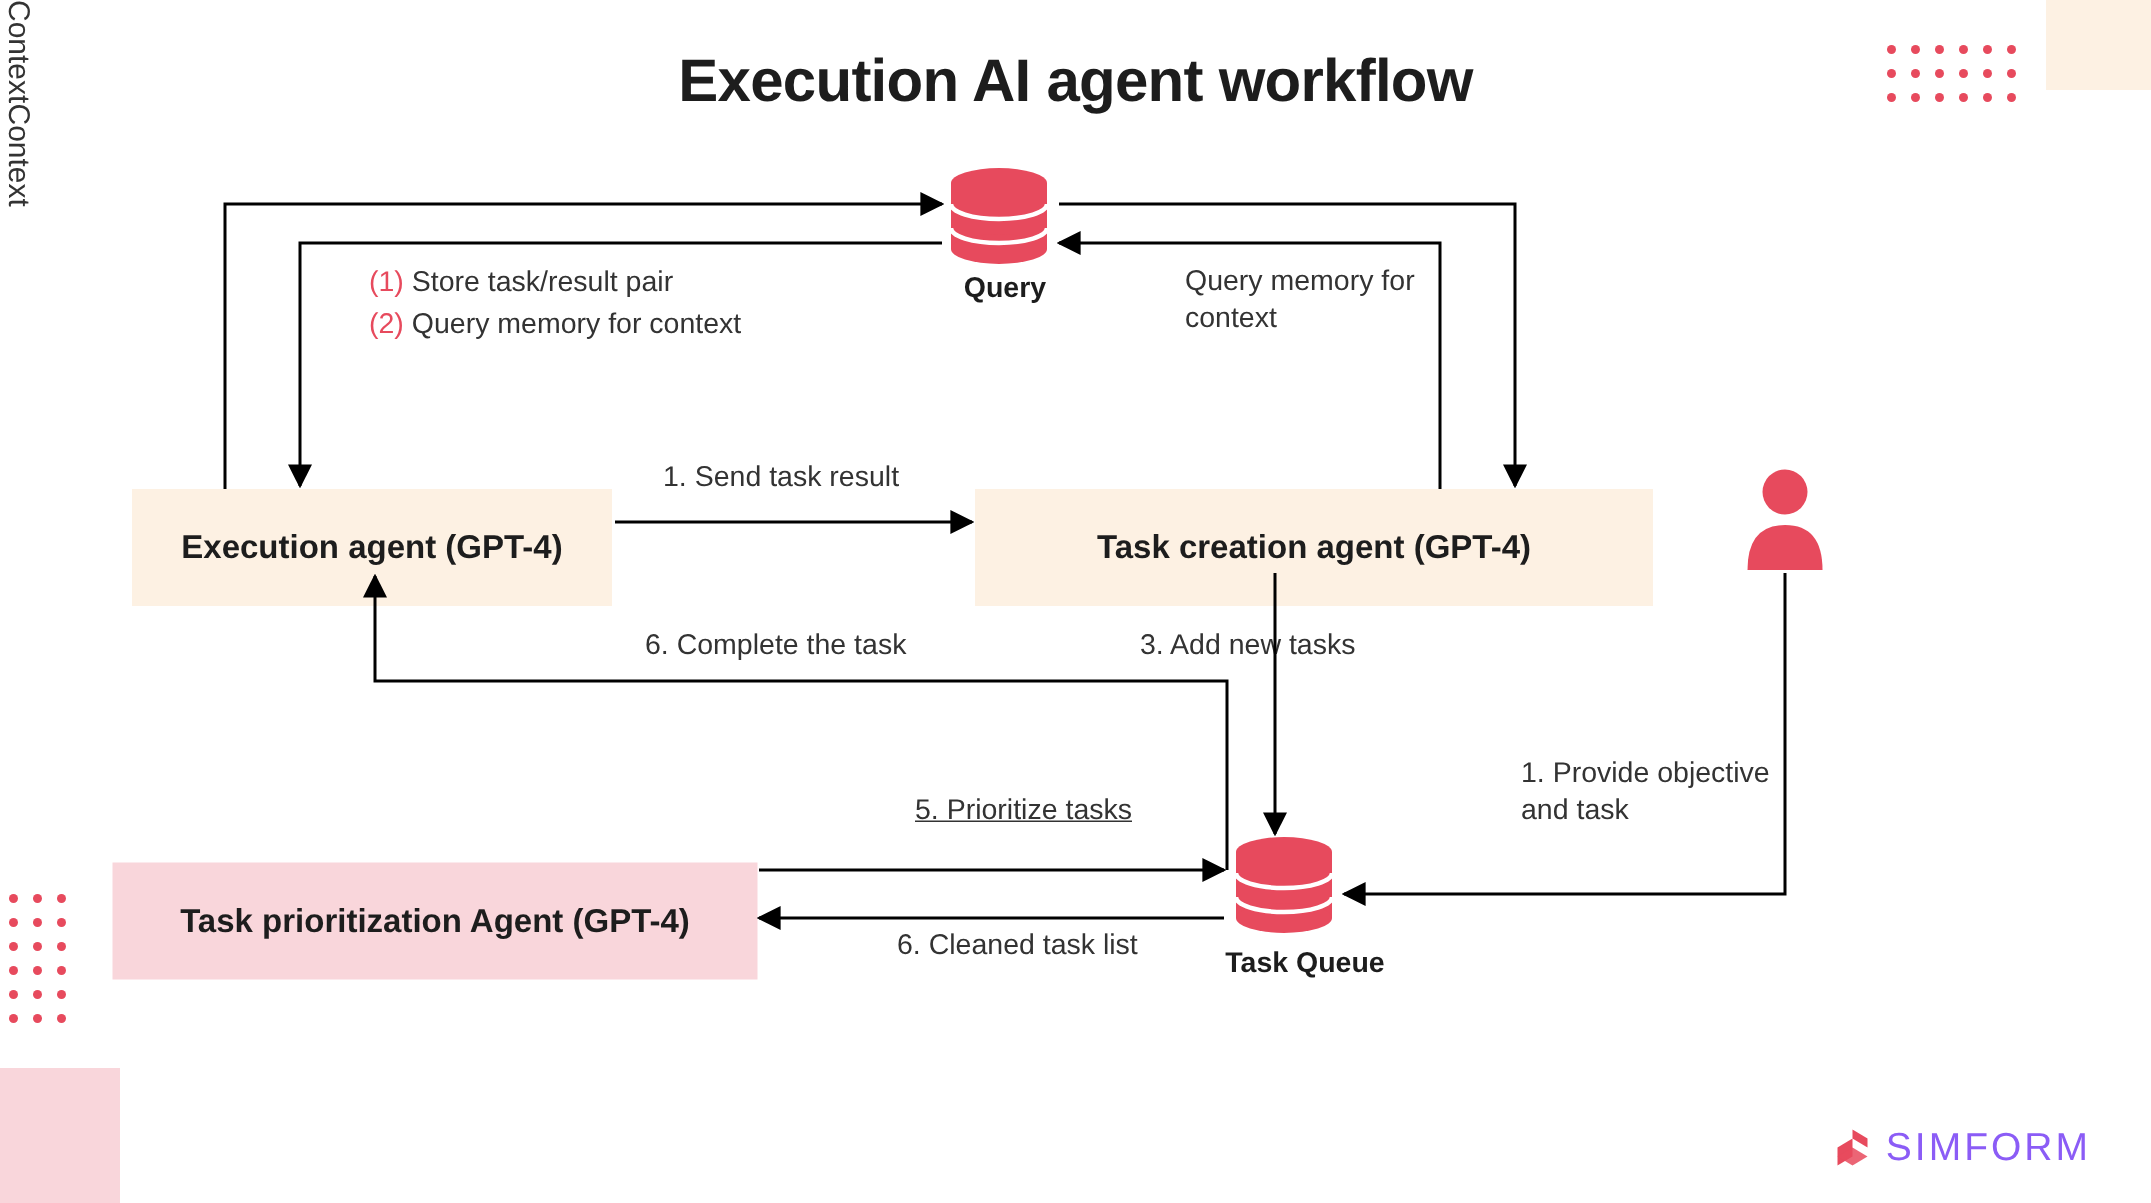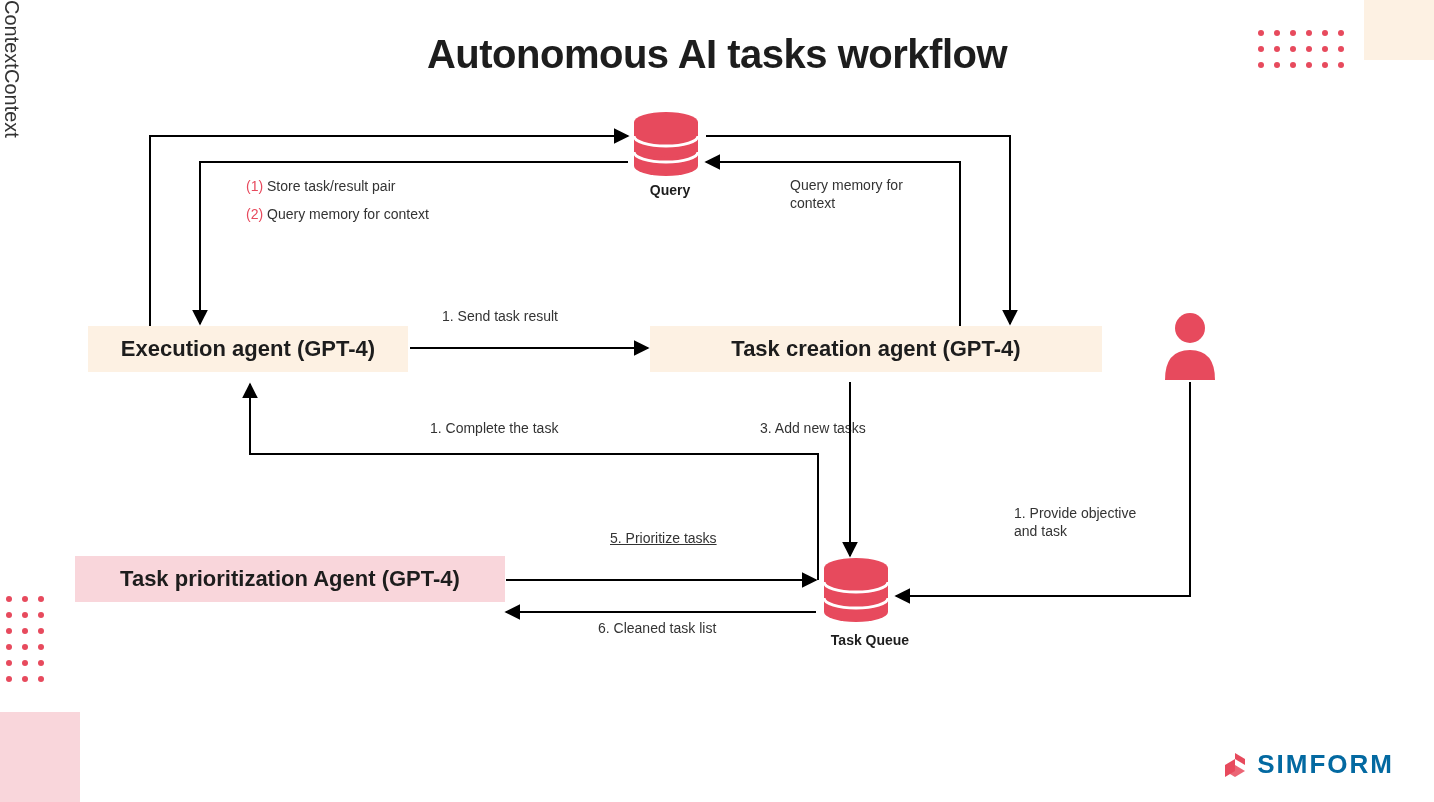--- a/index.html
+++ b/index.html
@@ -34,57 +34,57 @@
     position: absolute;
     top: 32px; left: 0; right: 0;
     text-align: center;
     font-size: 40px;
     font-weight: 800;
     color: #1d1d1d;
     letter-spacing: -0.5px;
   }
   .node-box {
     position: absolute;
-    padding: 10px 22px;
+    padding: 26px 22px;
     font-size: 22px;
     font-weight: 700;
     color: #1d1d1d;
     text-align: center;
   }
   .node-cream { background: #fdf1e3; }
   .node-pink  { background: #f9d6db; }
   .db-icon {
     position: absolute;
     width: 72px; height: 64px;
   }
   .label {
     position: absolute;
-    font-size: 14px;
+    font-size: 19px;
     color: #333;
   }
   .label-red { color: #e74a5d; }
   .label-bold { font-weight: 700; color:#1d1d1d; }
   .vlabel {
     writing-mode: vertical-rl;
     font-size: 20px;
     color: #333;
   }
   svg.diagram {
     position: absolute;
     top: 0; left: 0;
     width: 1434px; height: 802px;
     pointer-events: none;
   }
   .logo {
     position: absolute;
     right: 40px; bottom: 22px;
     display: flex; align-items: center;
     gap: 8px;
-    color: #0369a1;
-    font-weight: 700;
+    color: #8b5cf6;
+    font-weight: 400;
     font-size: 26px;
     letter-spacing: 2px;
   }
   .user-icon {
     position: absolute;
     color: #e74a5d;
   }
   .pink-block {
     position: absolute;
     background: #f9d6db;
@@ -129,21 +129,21 @@
     <span></span>
   <span></span>
     <span></span>
     <span></span>
   <span></span>
     <span></span>
     <span></span>
 </div>
 <div class="pink-block" style="bottom:0;left:0;width:80px;height:90px;"></div>
 
-<h1 class="title">Autonomous AI tasks workflow</h1>
+<h1 class="title">Execution AI agent workflow</h1>
 
 <svg class="db-icon" style="top:112px;left:630px;" viewBox="0 0 72 64">
   <ellipse cx="36" cy="10" rx="32" ry="10" fill="#e74a5d"></ellipse>
   <rect x="4" y="10" width="64" height="44" fill="#e74a5d"></rect>
   <ellipse cx="36" cy="54" rx="32" ry="10" fill="#e74a5d"></ellipse>
   <path d="M4 24 a32 10 0 0 0 64 0" fill="none" stroke="#fff" stroke-width="3"></path>
   <path d="M4 40 a32 10 0 0 0 64 0" fill="none" stroke="#fff" stroke-width="3"></path>
 </svg>
 <div class="label label-bold" style="top:182px; left:630px; width:80px; text-align:center;">Query</div>
 
@@ -151,21 +151,21 @@
   <ellipse cx="36" cy="10" rx="32" ry="10" fill="#e74a5d"></ellipse>
   <rect x="4" y="10" width="64" height="44" fill="#e74a5d"></rect>
   <ellipse cx="36" cy="54" rx="32" ry="10" fill="#e74a5d"></ellipse>
   <path d="M4 24 a32 10 0 0 0 64 0" fill="none" stroke="#fff" stroke-width="3"></path>
   <path d="M4 40 a32 10 0 0 0 64 0" fill="none" stroke="#fff" stroke-width="3"></path>
 </svg>
 <div class="label label-bold" style="top:632px; left:800px; width:120px; text-align:center;margin-left:10px;">Task Queue</div>
 
 <div class="node-box node-cream" style="top:326px; left:88px; width:320px;">Execution agent (GPT-4)</div>
 <div class="node-box node-cream" style="top:326px; left:650px; width:452px;">Task creation agent (GPT-4)</div>
-<div class="node-box node-pink" style="top:556px; left:75px; width:430px;">Task prioritization Agent (GPT-4)</div>
+<div class="node-box node-pink" style="top:575px; left:75px; width:430px;">Task prioritization Agent (GPT-4)</div>
 
 <svg class="user-icon" style="top:310px; left:1160px; width:60px; height:70px;" viewBox="0 0 60 70">
   <circle cx="30" cy="18" r="15" fill="#e74a5d"></circle>
   <path d="M5 70 Q5 40 30 40 Q55 40 55 70 Z" fill="#e74a5d"></path>
 </svg>
 
 <div class="vlabel" style="top:200px; left:158px;">Context</div>
 <div class="vlabel" style="top:200px; left:1018px;">Context</div>
 
 <div class="label" style="top:178px; left:246px;">
@@ -173,21 +173,21 @@
   <span>Store task/result pair</span>
 </div>
 <div class="label" style="top:206px; left:246px;">
   <span class="label-red">(2)</span>
   <span>Query memory for context</span>
 </div>
 <div class="label" style="top:176px; left:790px; white-space:pre-line; line-height:1.3;">Query memory for
 context</div>
 
 <div class="label" style="top:308px; left:442px;">1. Send task result</div>
-<div class="label" style="top:420px; left:430px;">1. Complete the task</div>
+<div class="label" style="top:420px; left:430px;">6. Complete the task</div>
 <div class="label" style="top:420px; left:760px;">3. Add new tasks</div>
 <div class="label" style="top:530px; left:610px;text-decoration:underline;">5. Prioritize tasks</div>
 <div class="label" style="top:620px; left:598px;">6. Cleaned task list</div>
 <div class="label" style="top:504px; left:1014px; white-space:pre-line; line-height:1.3;">1. Provide objective
 and task</div>
 
 <svg class="diagram">
   <defs>
     <marker id="ah" viewBox="0 0 10 10" refX="9" refY="5" markerWidth="8" markerHeight="8" orient="auto-start-reverse">
       <path d="M 0 0 L 10 5 L 0 10 z" fill="#000"></path>

